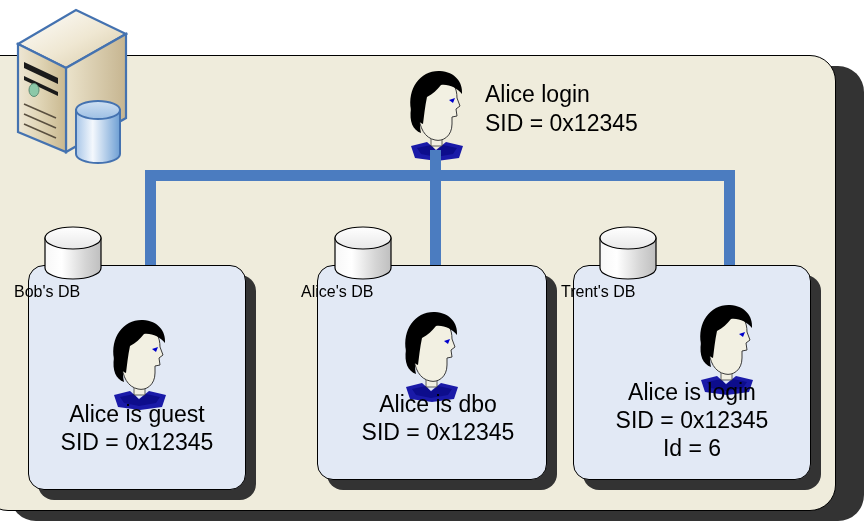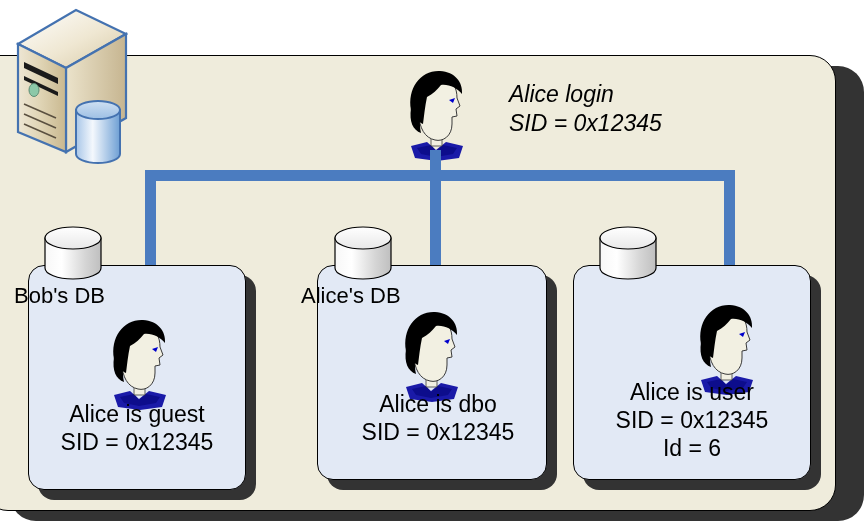--- a/index.html
+++ b/index.html
@@ -78,21 +78,21 @@
     border-radius: 16px;
     box-sizing: border-box;
   }
   .db-cyl {
     position: absolute;
     width: 66px;
     height: 58px;
   }
   .db-label {
     position: absolute;
-    font-size: 22px;
+    font-size: 16px;
     color: #000000;
     white-space: nowrap;
     font-weight: normal;
   }
 
   
   .person {
     position: absolute;
     width: 78px;
     height: 98px;
@@ -188,21 +188,21 @@
       <path d="M34,70 L34,80 L45,80 L45,70 Z" fill="#F2F0E2" stroke="#3A3A3A" stroke-width="0.8"></path>
 
       <path d="M22,30 C22,16 34,8 46,11 C56,14 60,22 60,32 L63,40 L59,43 L60,50 L55,51 L55,58 C55,70 46,76 38,74 C28,72 22,62 22,48 Z" fill="#F2F0E2" stroke="#3A3A3A" stroke-width="1"></path>
 
       <path d="M14,44 C10,22 24,4 43,5 C58,6 66,16 65,28 C60,22 52,18 44,19 C40,24 36,28 30,31 C28,40 27,50 26,58 C22,56 16,52 14,44 Z" fill="#000000"></path>
       <path d="M14,42 C12,56 16,64 24,67 C22,58 23,46 26,37 C21,38 16,40 14,42 Z" fill="#000000"></path>
 
       <path d="M52,34 L58,32 L56,37 Z" fill="#0000CC"></path>
     </svg>
   </div>
-  <div class="caption-left" style="left:509px; top:80px;font-style:italic;">
+  <div class="caption-left" style="left:485px; top:80px;">
     <span class="cap-line">Alice login</span>
     <span class="cap-line">SID = 0x12345</span>
   </div>
 
   <div>
 
     <div class="wire" style="left:430px; top:150px; width:11px; height:28px;"></div>
 
     <div class="wire" style="left:145px; top:170px; width:590px; height:11px; border-radius:3px;"></div>
 
@@ -279,30 +279,31 @@
   </div>
 
   <div class="dbbox-shadow" style="left:583px; top:275px; width:238px; height:215px;"></div>
   <div class="dbbox" style="left:573px; top:265px; width:238px; height:215px;"></div>
   <div class="db-cyl" style="left:595px; top:224px;">
     <svg width="66" height="58" viewBox="0 0 66 58" xmlns="http://www.w3.org/2000/svg">
       <path d="M5,14 L5,44 A28,11 0 0 0 61,44 L61,14 Z" fill="url(#gCylA)" stroke="#000000" stroke-width="1.2"></path>
       <ellipse cx="33" cy="14" rx="28" ry="11" fill="url(#gCylTopA)" stroke="#000000" stroke-width="1.2"></ellipse>
     </svg>
   </div>
+  <div class="db-label" style="left:561px; top:283px;">Trent's DB</div>
   <div class="person" style="left:687px; top:300px;">
     <svg width="78" height="98" viewBox="0 0 78 98" xmlns="http://www.w3.org/2000/svg">
       <path d="M14,80 L30,76 L39,84 L49,76 L66,80 L62,92 L40,95 L18,92 Z" fill="#1A1AA8"></path>
       <path d="M20,82 L34,79 L39,85 L46,79 L60,82 L56,88 L39,91 L24,88 Z" fill="#0D0D8C"></path>
       <path d="M34,70 L34,80 L45,80 L45,70 Z" fill="#F2F0E2" stroke="#3A3A3A" stroke-width="0.8"></path>
       <path d="M22,30 C22,16 34,8 46,11 C56,14 60,22 60,32 L63,40 L59,43 L60,50 L55,51 L55,58 C55,70 46,76 38,74 C28,72 22,62 22,48 Z" fill="#F2F0E2" stroke="#3A3A3A" stroke-width="1"></path>
       <path d="M14,44 C10,22 24,4 43,5 C58,6 66,16 65,28 C60,22 52,18 44,19 C40,24 36,28 30,31 C28,40 27,50 26,58 C22,56 16,52 14,44 Z" fill="#000000"></path>
       <path d="M14,42 C12,56 16,64 24,67 C22,58 23,46 26,37 C21,38 16,40 14,42 Z" fill="#000000"></path>
       <path d="M52,34 L58,32 L56,37 Z" fill="#0000CC"></path>
     </svg>
   </div>
   <div class="caption" style="left:573px; top:378px; width:238px;">
-    <span class="cap-line">Alice is user</span>
+    <span class="cap-line">Alice is login</span>
     <span class="cap-line">SID = 0x12345</span>
     <span class="cap-line">Id = 6</span>
   </div>
 
 </div>
 
 </body></html>

